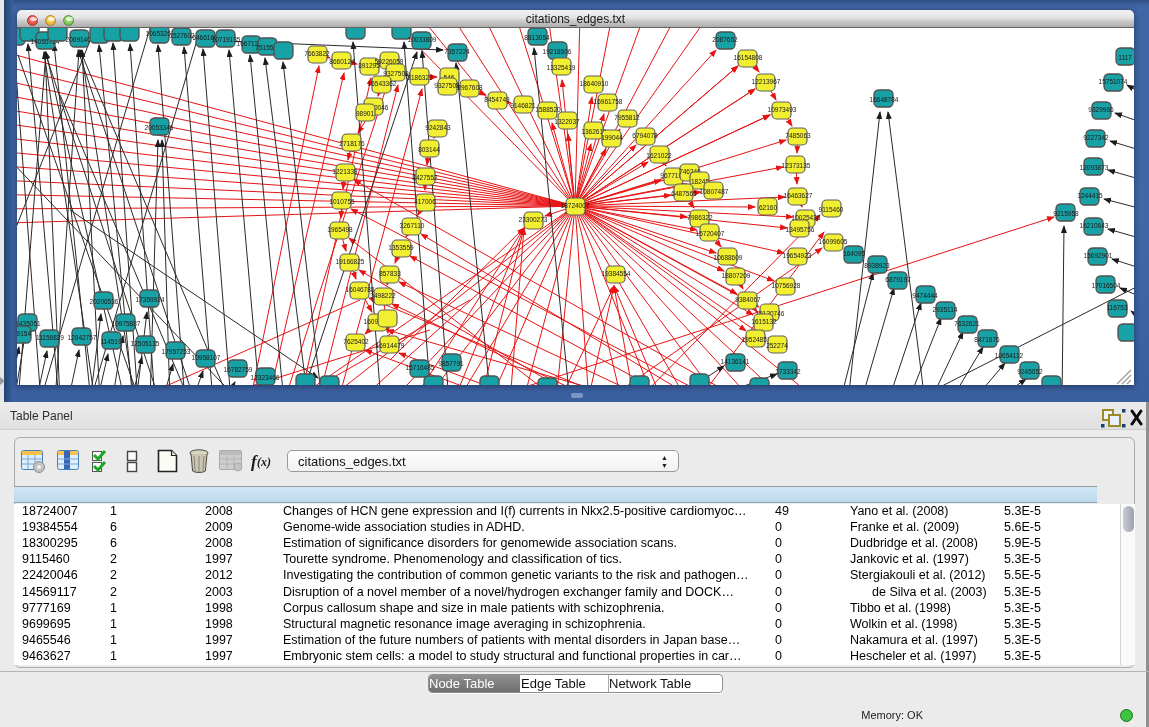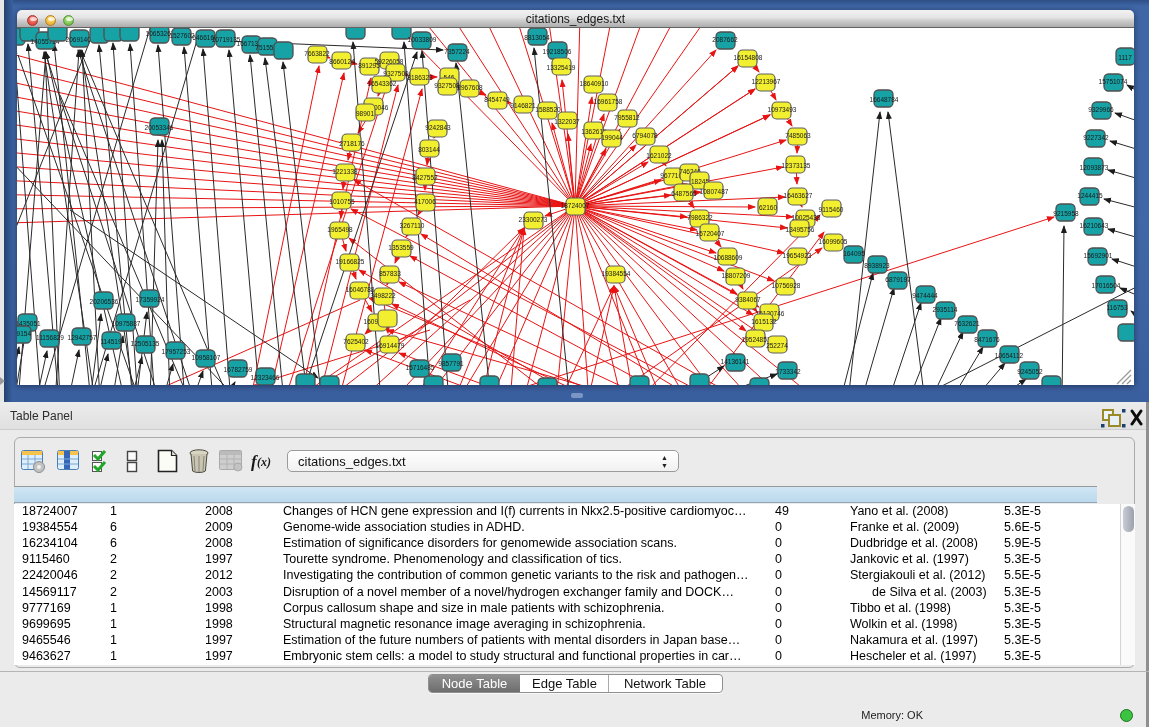--- a/index.html
+++ b/index.html
@@ -53,21 +53,21 @@
 
 #sbar{position:absolute;left:1120px;top:504px;width:15px;height:161px;background:#fafafa;
   border-left:1px solid #d4d4d4}
 #sbar .th{position:absolute;left:2px;top:2px;width:11px;height:26px;border-radius:6px;
   background:linear-gradient(90deg,#c8ccd4,#9ba1ad)}
 
 #bline{position:absolute;left:0;top:671px;width:1149px;height:1px;background:#b5b5b5}
 #tabs{position:absolute;left:428px;top:674px;width:295px;height:19px;
   border:1px solid #8f8f8f;border-radius:4px;background:#fff;display:flex;
   font-size:13px;overflow:hidden;box-shadow:0 1px 0 rgba(255,255,255,.7)}
-#tabs div{text-align:center;line-height:18px;color:#111}
+#tabs div{text-align:left;line-height:18px;color:#111}
 #tabs .sel{background:linear-gradient(180deg,#909090,#6d6d6d);color:#fff}
 #tabs .mid{border-left:1px solid #fff;border-right:1px solid #aaa}
 
 #mem{position:absolute;right:35px;top:709px;font-size:11px;color:#1c1c1c}
 #memdot{position:absolute;left:1120px;top:709px;width:13px;height:13px;border-radius:50%;
   background:#3ac440;border:1.5px solid #1e6f23}
 </style>
 </head>
 <body>
 <div id="stage">
@@ -715,21 +715,21 @@
       <div class="row" style="top:16.1px">
         <span style="left:8px">19384554</span>
         <span style="left:96px">6</span>
         <span style="left:191px">2009</span>
         <span style="left:269px">Genome-wide association studies in ADHD.</span>
         <span style="left:761px">0</span>
         <span style="left:836px">Franke et al. (2009)</span>
         <span style="left:990px">5.6E-5</span>
       </div>
       <div class="row" style="top:32.2px">
-        <span style="left:8px">16234104</span>
+        <span style="left:8px">18300295</span>
         <span style="left:96px">6</span>
         <span style="left:191px">2008</span>
         <span style="left:269px">Estimation of significance disorders for genomewide association scans.</span>
         <span style="left:761px">0</span>
         <span style="left:836px">Dudbridge et al. (2008)</span>
         <span style="left:990px">5.9E-5</span>
       </div>
       <div class="row" style="top:48.3px">
         <span style="left:8px">9115460</span>
         <span style="left:96px">2</span>

